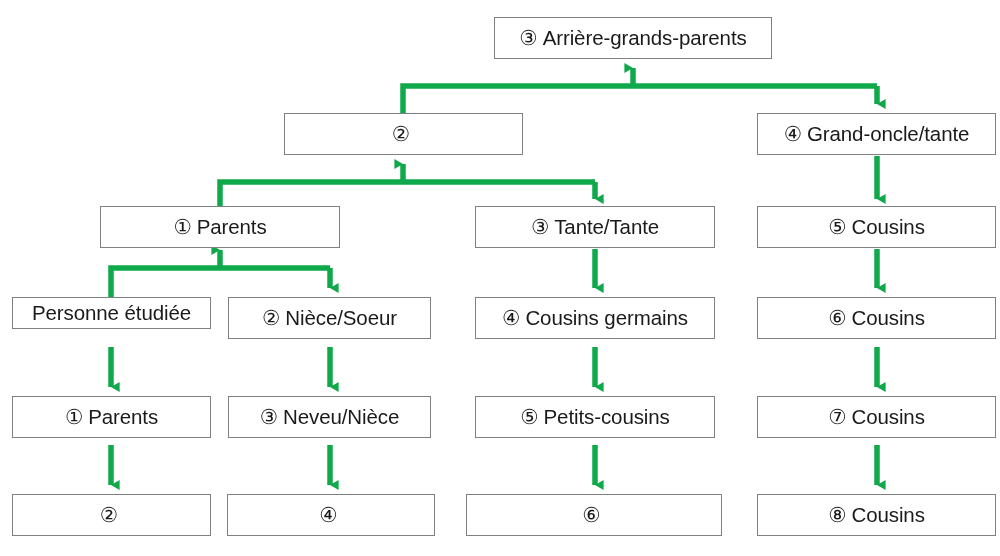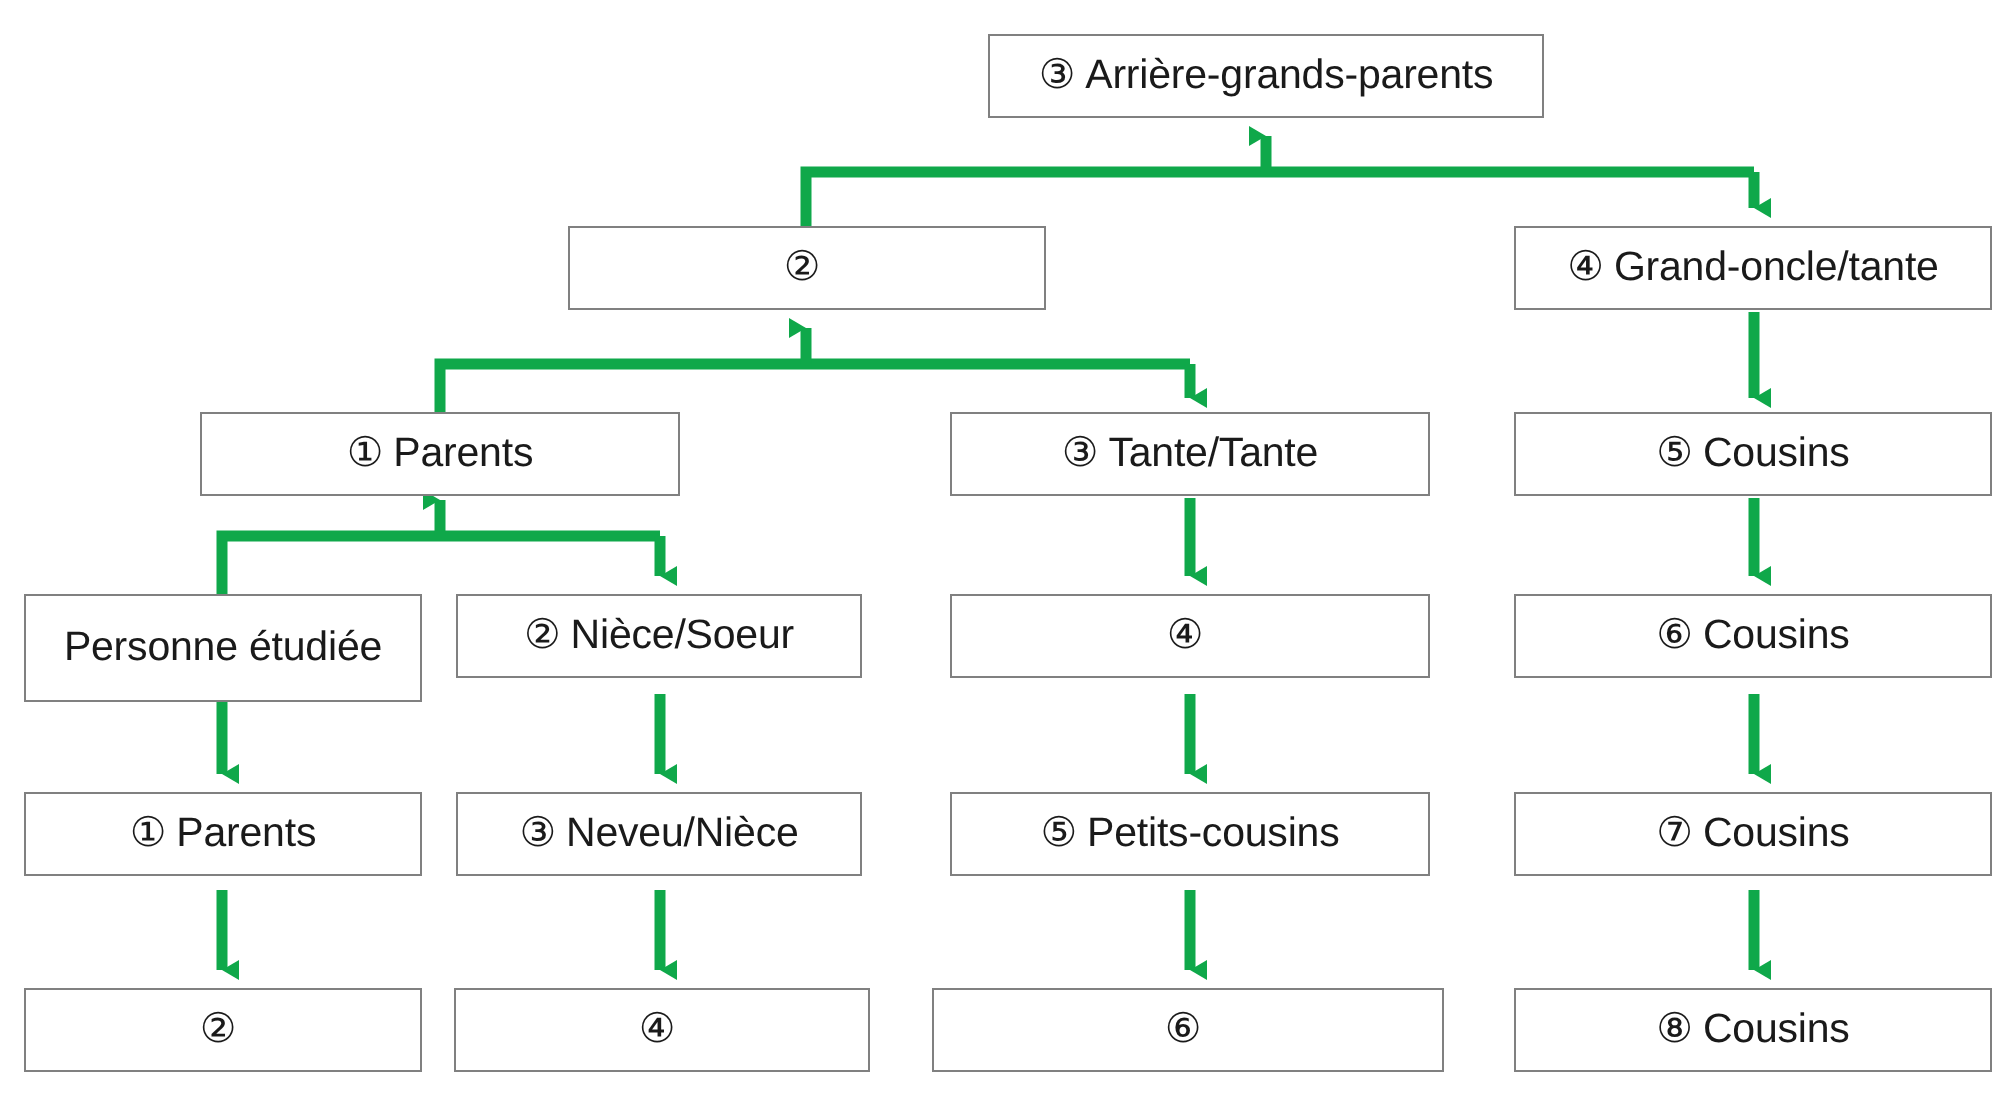--- a/index.html
+++ b/index.html
@@ -112,32 +112,33 @@
   <div class="node" style="left:475px; top:206px; width:240px; height:42px;">
     <span class="num">③</span>
     <span>Tante/Tante</span>
   </div>
 
   <div class="node" style="left:757px; top:206px; width:239px; height:42px;">
     <span class="num">⑤</span>
     <span>Cousins</span>
   </div>
 
-  <div class="node" style="left:12px; top:297px; width:199px; height:54px;">
+  <div class="node" style="left:12px; top:297px; width:199px; height:32px;">
     <span class="num" style="margin-right:0;"></span>
     <span>Personne étudiée</span>
   </div>
 
   <div class="node" style="left:228px; top:297px; width:203px; height:42px;">
     <span class="num">②</span>
     <span>Nièce/Soeur</span>
   </div>
 
   <div class="node" style="left:475px; top:297px; width:240px; height:42px;">
     <span class="num">④</span>
+    <span>Cousins germains</span>
   </div>
 
   <div class="node" style="left:757px; top:297px; width:239px; height:42px;">
     <span class="num">⑥</span>
     <span>Cousins</span>
   </div>
 
   <div class="node" style="left:12px; top:396px; width:199px; height:42px;">
     <span class="num">①</span>
     <span>Parents</span>

